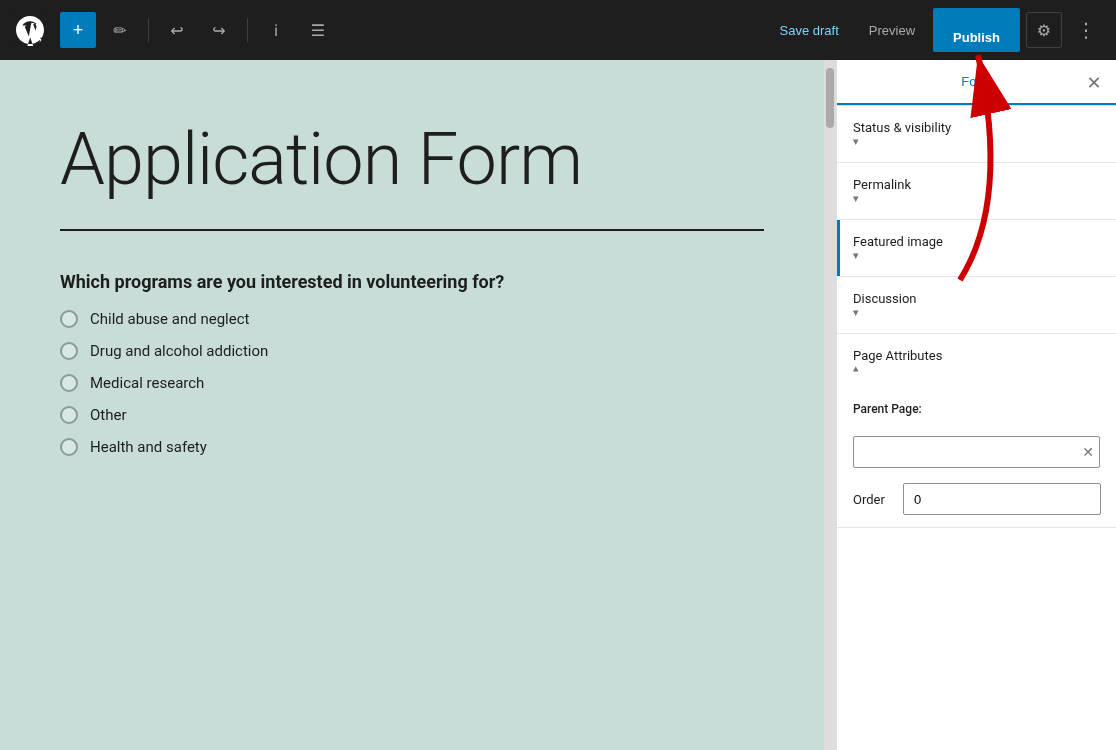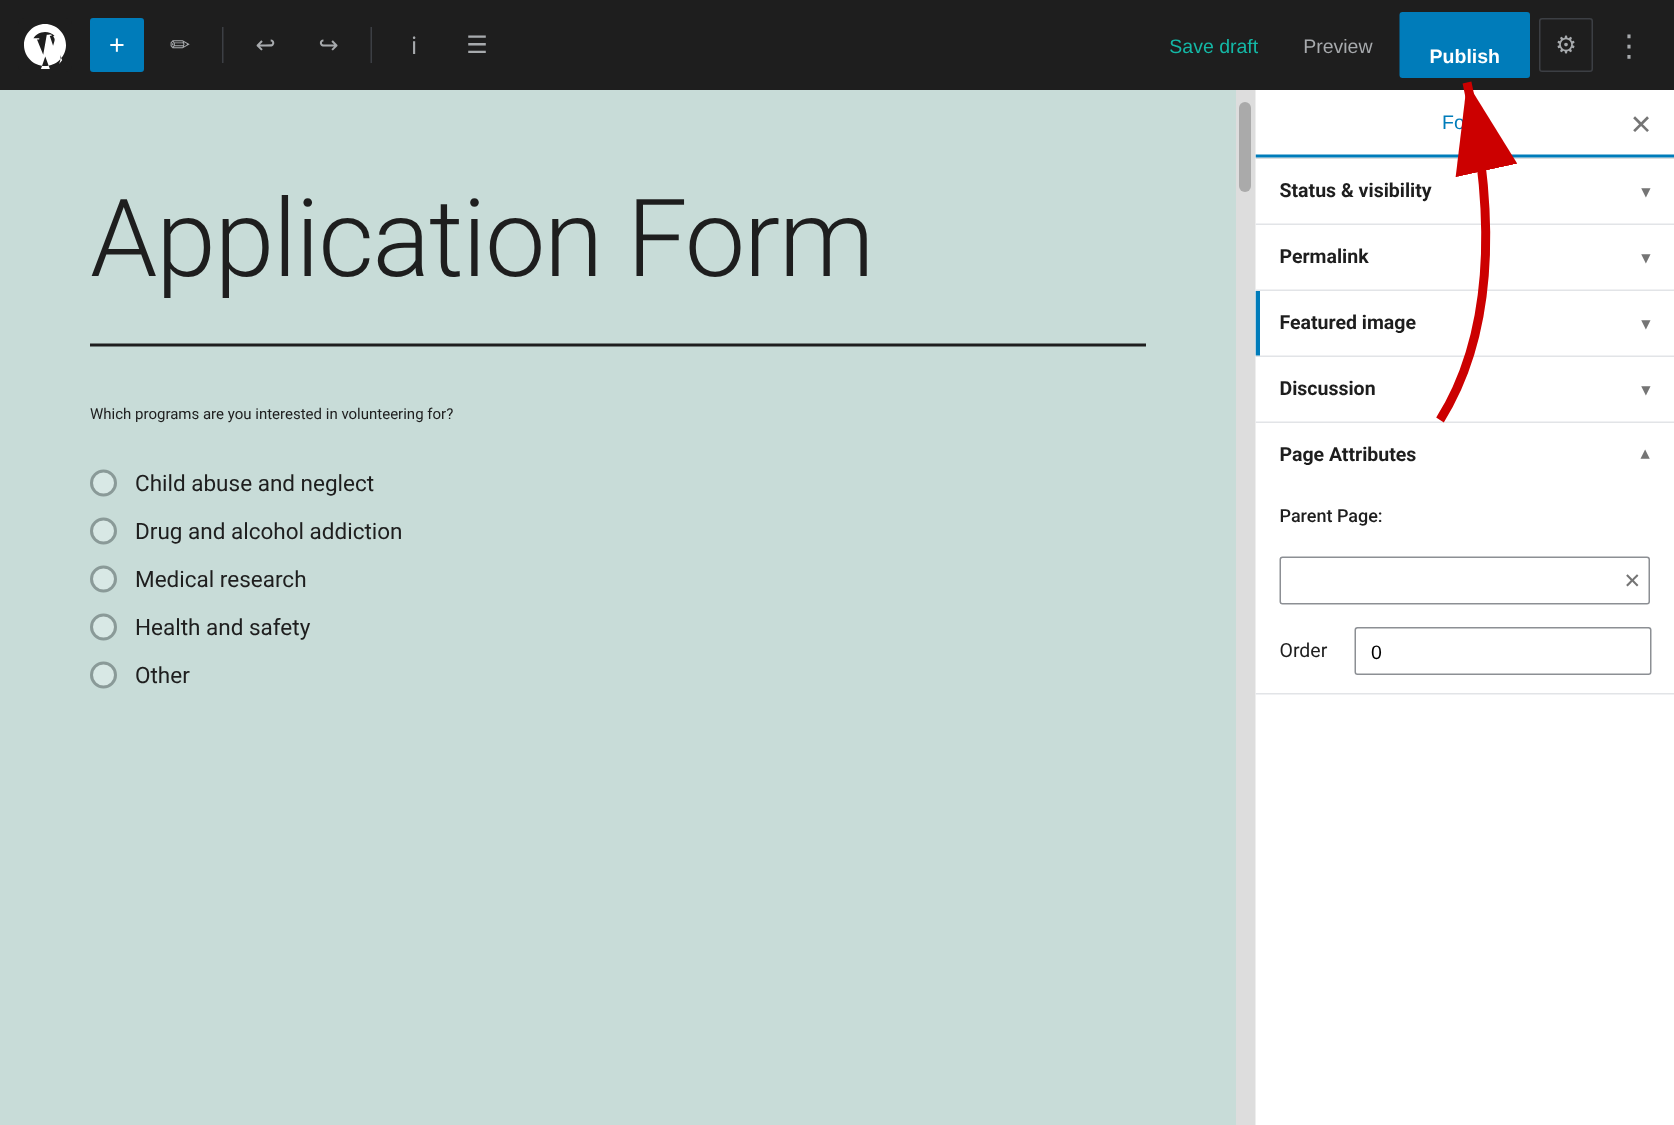--- a/index.html
+++ b/index.html
@@ -42,21 +42,21 @@
       border-radius: 2px;
       cursor: pointer;
       display: flex; align-items: center; justify-content: center;
       font-size: 16px;
     }
     .toolbar-separator { width: 1px; height: 24px; background: #3c3f44; margin: 0 4px; }
     .toolbar-spacer { flex: 1; }
     .save-draft-btn {
       background: transparent;
       border: none;
-      color: #14b8a6;
+      color: #7dd3fc;
       font-size: 13px;
       cursor: pointer;
       padding: 6px 12px;
     }
     .preview-btn {
       background: transparent;
       border: none;
       color: #a7aaad;
       font-size: 13px;
       cursor: pointer;
@@ -125,24 +125,24 @@
       letter-spacing: -1px;
     }
 
     .divider {
       height: 2px;
       background: #1e1e1e;
       margin-bottom: 40px;
     }
 
     .question-label {
-      font-size: 10px;
-      font-weight: 400;
-      color: #1e1e1e;
-      margin-bottom: 31px;
+      font-size: 18px;
+      font-weight: 700;
+      color: #1e1e1e;
+      margin-bottom: 18px;
     }
 
     .radio-list { list-style: none; }
     .radio-item {
       display: flex;
       align-items: center;
       gap: 12px;
       margin-bottom: 14px;
       font-size: 15px;
       color: #1e1e1e;
@@ -216,26 +216,27 @@
       width: 28px; height: 28px;
       display: flex; align-items: center; justify-content: center;
     }
 
     .sidebar-section {
       border-bottom: 1px solid #e2e4e7;
     }
     .sidebar-section-header {
       display: flex;
       justify-content: space-between;
-      align-items: center;
+      align-items: flex-start;
       padding: 14px 16px;
       cursor: pointer;
       font-size: 13px;
-      font-weight: 700;
-      color: #1e1e1e;
+      font-weight: 400;
+      color: #1e1e1e;
+      flex-direction: column;
     }
     .sidebar-section-header.featured-active {
       border-left: 3px solid #007cba;
       padding-left: 13px;
     }
     .chevron {
       font-size: 11px;
       color: #757575;
     }
     .chevron-up { transform: rotate(180deg); display: inline-block; }
@@ -343,25 +344,25 @@
         <li class="radio-item">
           <div class="radio-circle"></div>
           <span>Drug and alcohol addiction</span>
         </li>
         <li class="radio-item">
           <div class="radio-circle"></div>
           <span>Medical research</span>
         </li>
         <li class="radio-item">
           <div class="radio-circle"></div>
-          <span>Health and safety</span>
+          <span>Other</span>
         </li>
         <li class="radio-item">
           <div class="radio-circle"></div>
-          <span>Other</span>
+          <span>Health and safety</span>
         </li>
       </ul>
     </div>
   </div>
 
   <div class="scrollbar-track">
     <div class="scrollbar-thumb"></div>
   </div>
 
   <div class="sidebar">

